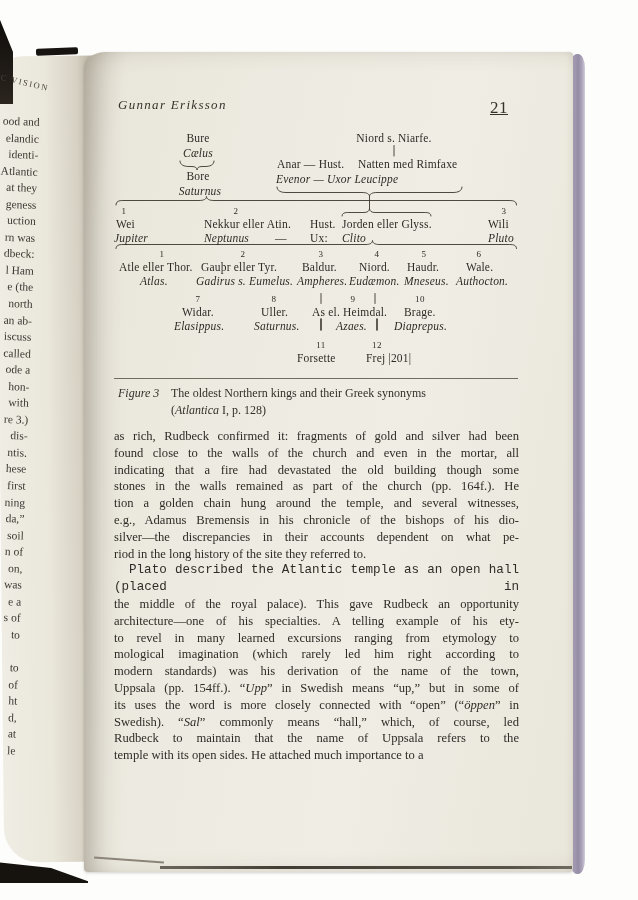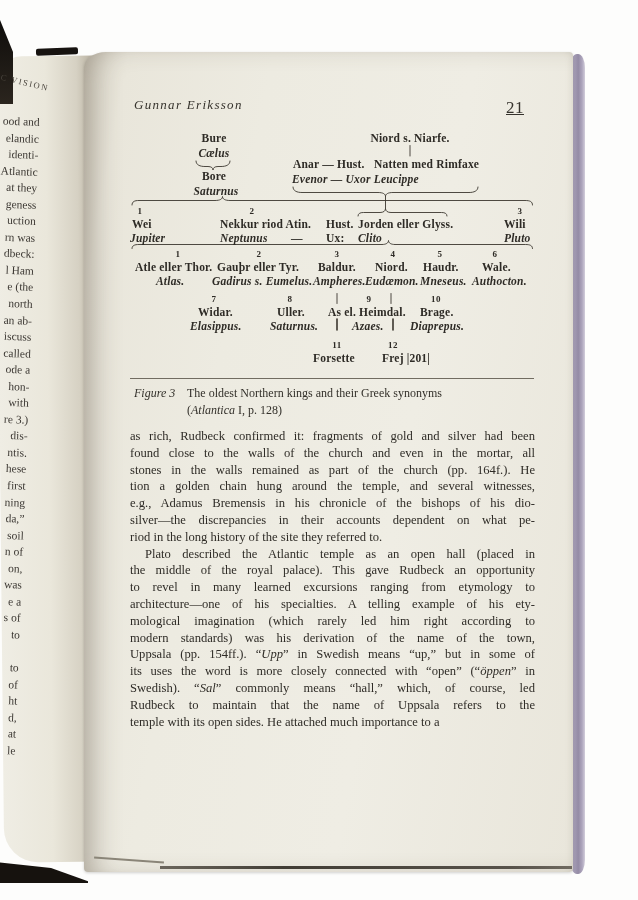--- a/index.html
+++ b/index.html
@@ -57,46 +57,46 @@
   }
   .bottom-edge{
     position:absolute;left:160px;top:866px;width:412px;height:3px;z-index:3;
     background:linear-gradient(90deg,#6b665c,#413d35 30%,#57524a 85%,#6f6a60);
   }
   .bottom-edge-left{
     position:absolute;left:94px;top:859px;width:70px;height:2px;z-index:3;
     background:#8a8578;transform:rotate(4deg);
   }
   
-  .content{position:absolute;left:46px;top:0;width:406px;height:820px;color:#2f2c27;}
+  .content{position:absolute;left:30px;top:0;width:406px;height:820px;color:#2f2c27;}
   .pg-author{
     position:absolute;left:4px;top:45px;font-style:italic;font-size:13px;
     letter-spacing:1.3px;color:#35322c;white-space:nowrap;
   }
   .pg-num{position:absolute;right:12px;top:46px;font-size:17px;letter-spacing:.5px;color:#35322c;text-decoration:underline;}
   
   .fig{position:absolute;left:0;top:78px;width:406px;height:240px;}
   .fig svg{position:absolute;left:0;top:0;}
-  .fig span{position:absolute;white-space:nowrap;font-size:11.5px;color:#2e2b26;letter-spacing:.2px;font-weight:bold;}
+  .fig span{position:absolute;white-space:nowrap;font-size:11.5px;color:#2e2b26;letter-spacing:.2px;}
   .fig .it,.it{font-style:italic;}
   .fig .c{transform:translateX(-50%);}
   .fig .fnum{font-size:9px;letter-spacing:.5px;}
   .fig-rule{position:absolute;left:0;top:326px;width:404px;height:1px;background:#716c61;}
   .caption{position:absolute;left:0;top:334px;width:405px;font-size:12px;color:#33302a;}
   .caption .lbl{position:absolute;left:4px;top:0;font-style:italic;}
   .caption .ttl{position:absolute;left:57px;top:0;white-space:nowrap;}
   .caption .src{position:absolute;left:57px;top:17px;white-space:nowrap;}
   
   .bodytext{position:absolute;left:0;top:376px;width:405px;}
   .bline{
     font-size:12.6px;line-height:16.8px;white-space:normal;
     text-align:justify;text-align-last:justify;color:#2f2c27;
   }
   .bline.last{text-align-last:left;}
-  .bline.indent{text-indent:15px;}
+  .bline.indent{text-indent:15px;font-family:Liberation Mono, monospace;}
 </style>
 </head>
 <body>
 
 <div class="topleft-wedge"></div>
 <div class="top-gap"></div>
 <div class="bottomleft-wedge"></div>
 
 <div class="left-page"></div>
 <div class="left-page-header">C VISION</div>
@@ -174,21 +174,21 @@
 
       <span class="c" style="left:280px;top:2px">Niord s. Niarfe.</span>
       <span style="left:163px;top:28px">Anar — Hust.</span>
       <span style="left:244px;top:28px">Natten med Rimfaxe</span>
       <span class="it" style="left:162px;top:43px">Evenor — Uxor Leucippe</span>
 
       <span class="c fnum" style="left:10px;top:76px">1</span>
       <span class="c fnum" style="left:122px;top:76px">2</span>
       <span class="c fnum" style="left:390px;top:76px">3</span>
       <span style="left:2px;top:88px">Wei</span>
-      <span style="left:90px;top:88px">Nekkur riod Atin.</span>
+      <span style="left:90px;top:88px">Nekkur eller Atin.</span>
       <span style="left:196px;top:88px">Hust.</span>
       <span style="left:228px;top:88px">Jorden eller Glyss.</span>
       <span style="left:374px;top:88px">Wili</span>
       <span class="it" style="left:0;top:102px">Jupiter</span>
       <span class="it" style="left:90px;top:102px">Neptunus</span>
       <span style="left:161px;top:102px">—</span>
       <span style="left:196px;top:102px">Ux:</span>
       <span class="it" style="left:228px;top:102px">Clito</span>
       <span class="it" style="left:374px;top:102px">Pluto</span>
 
@@ -234,29 +234,30 @@
 
     <div class="caption">
       <span class="lbl">Figure 3</span>
       <span class="ttl">The oldest Northern kings and their Greek synonyms</span>
       <span class="src"><span>(</span><span class="it">Atlantica</span><span> I, p. 128)</span></span>
     </div>
 
     <div class="bodytext">
         <div class="bline"><span>as rich, Rudbeck confirmed it: fragments of gold and silver had been</span></div>
         <div class="bline"><span>found close to the walls of the church and even in the mortar, all</span></div>
+        <div class="bline"><span>indicating that a fire had devastated the old building though some</span></div>
         <div class="bline"><span>stones in the walls remained as part of the church (pp. 164f.). He</span></div>
         <div class="bline"><span>tion a golden chain hung around the temple, and several witnesses,</span></div>
         <div class="bline"><span>e.g., Adamus Bremensis in his chronicle of the bishops of his dio-</span></div>
         <div class="bline"><span>silver—the discrepancies in their accounts dependent on what pe-</span></div>
         <div class="bline last"><span>riod in the long history of the site they referred to.</span></div>
         <div class="bline indent"><span>Plato described the Atlantic temple as an open hall (placed in</span></div>
         <div class="bline"><span>the middle of the royal palace). This gave Rudbeck an opportunity</span></div>
+        <div class="bline"><span>architecture—one of his specialties. A telling example of his ety-</span></div>
         <div class="bline"><span>to revel in many learned excursions ranging from etymology to</span></div>
-        <div class="bline"><span>architecture—one of his specialties. A telling example of his ety-</span></div>
         <div class="bline"><span>mological imagination (which rarely led him right according to</span></div>
         <div class="bline"><span>modern standards) was his derivation of the name of the town,</span></div>
         <div class="bline"><span>Uppsala (pp. 154ff.). “</span><span class="it">Upp</span><span>” in Swedish means “up,” but in some of</span></div>
         <div class="bline"><span>its uses the word is more closely connected with “open” (“</span><span class="it">öppen</span><span>” in</span></div>
         <div class="bline"><span>Swedish). “</span><span class="it">Sal</span><span>” commonly means “hall,” which, of course, led</span></div>
         <div class="bline"><span>Rudbeck to maintain that the name of Uppsala refers to the</span></div>
         <div class="bline last"><span>temple with its open sides. He attached much importance to a</span></div>
       </div>
 
   </div>

